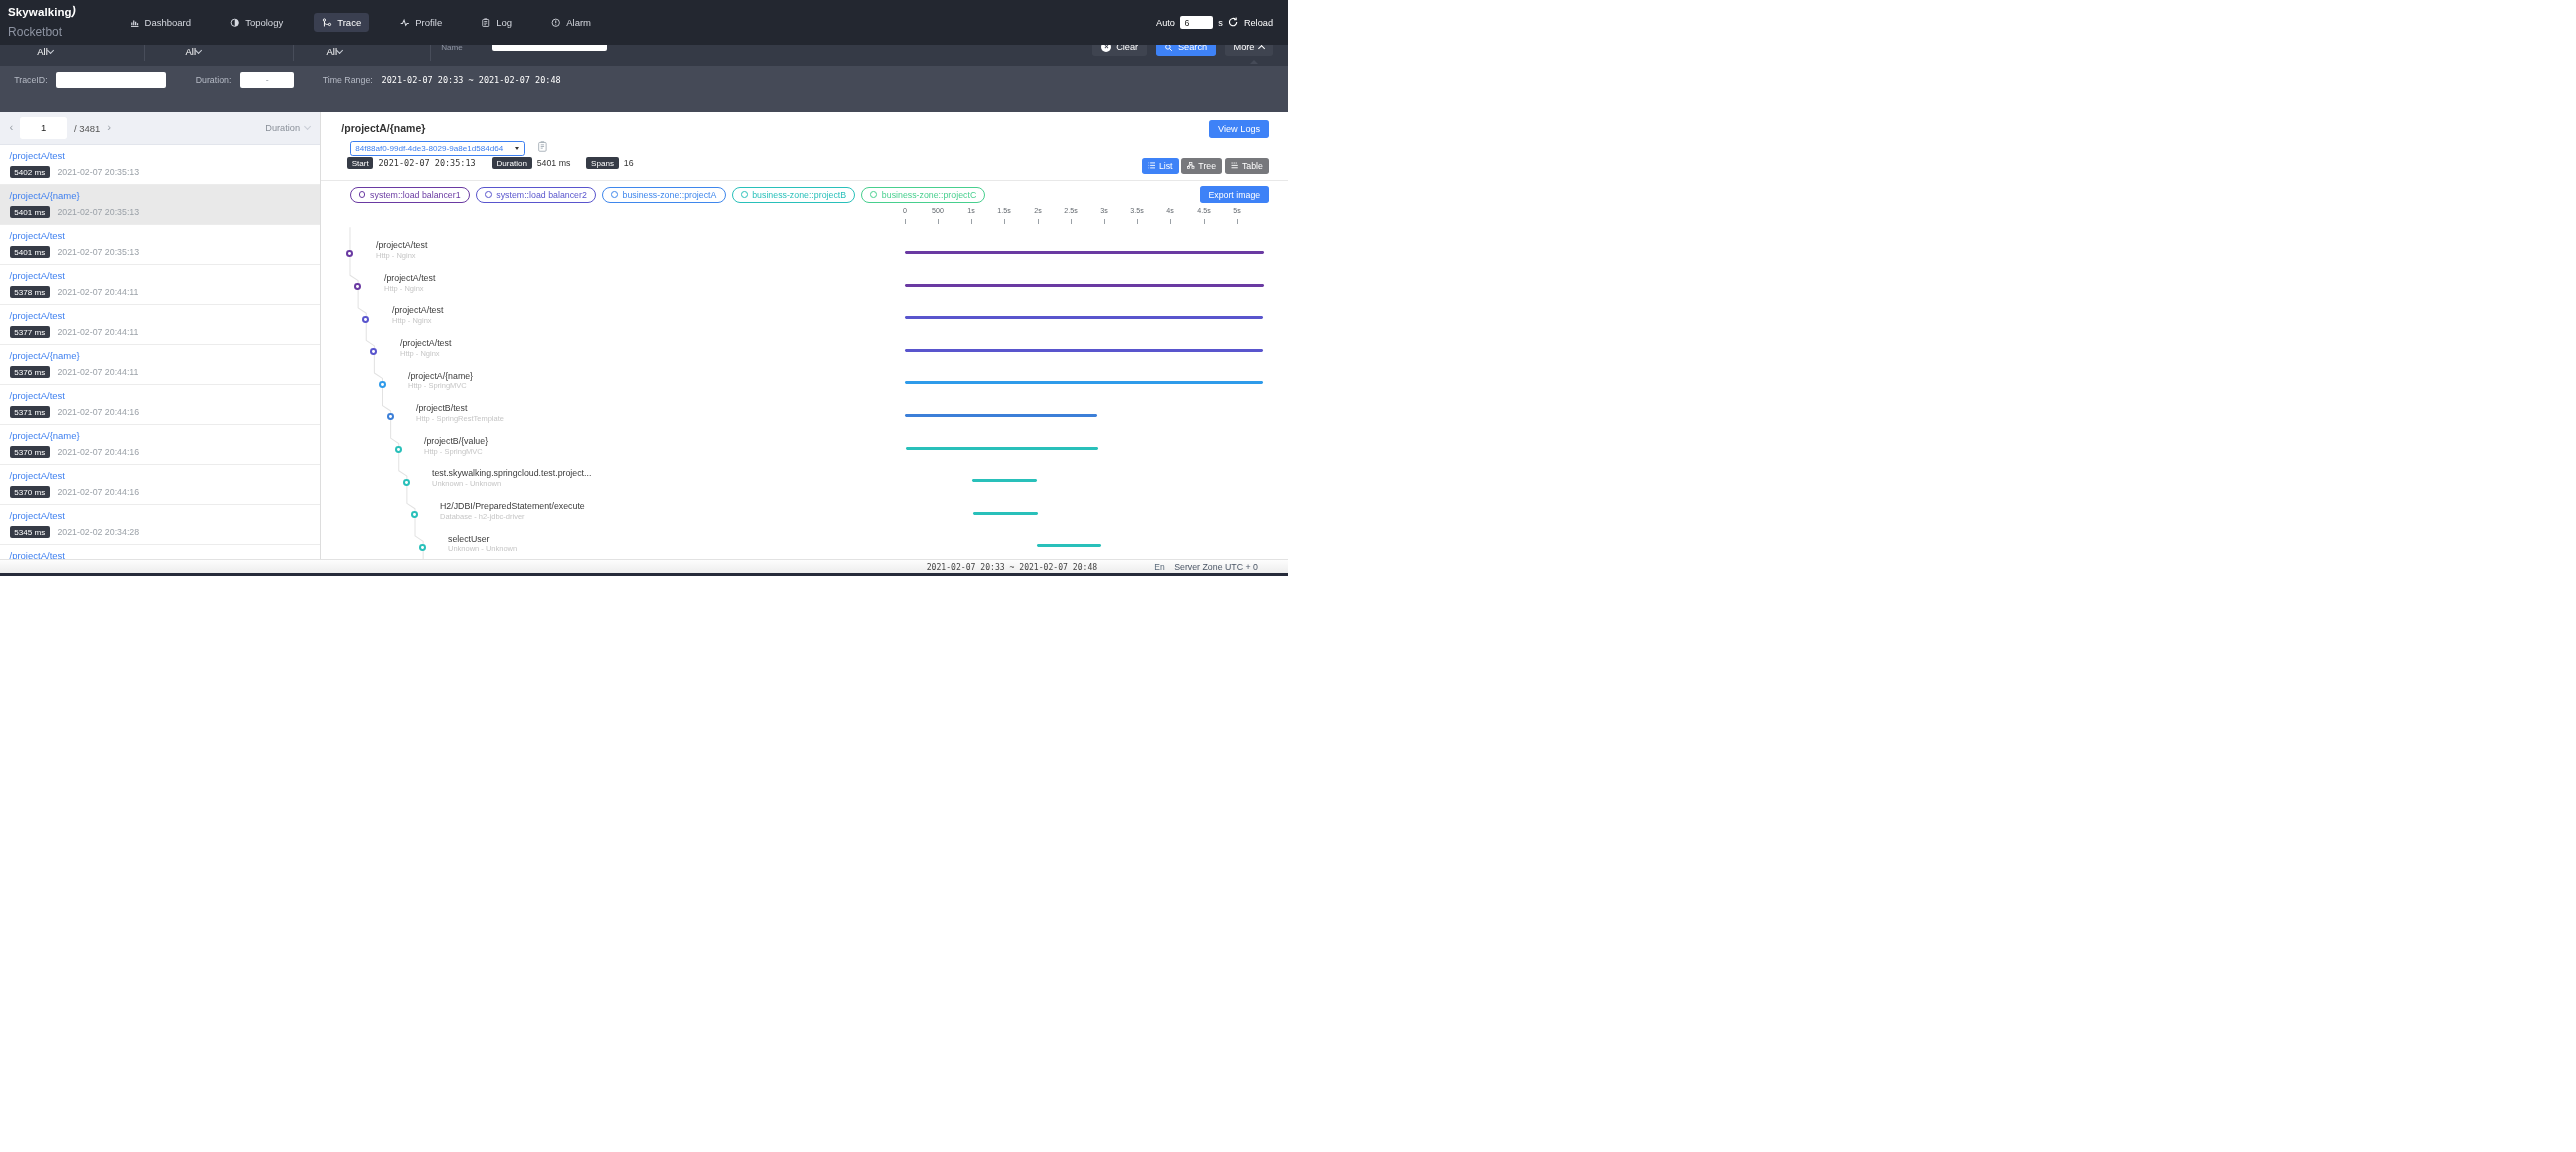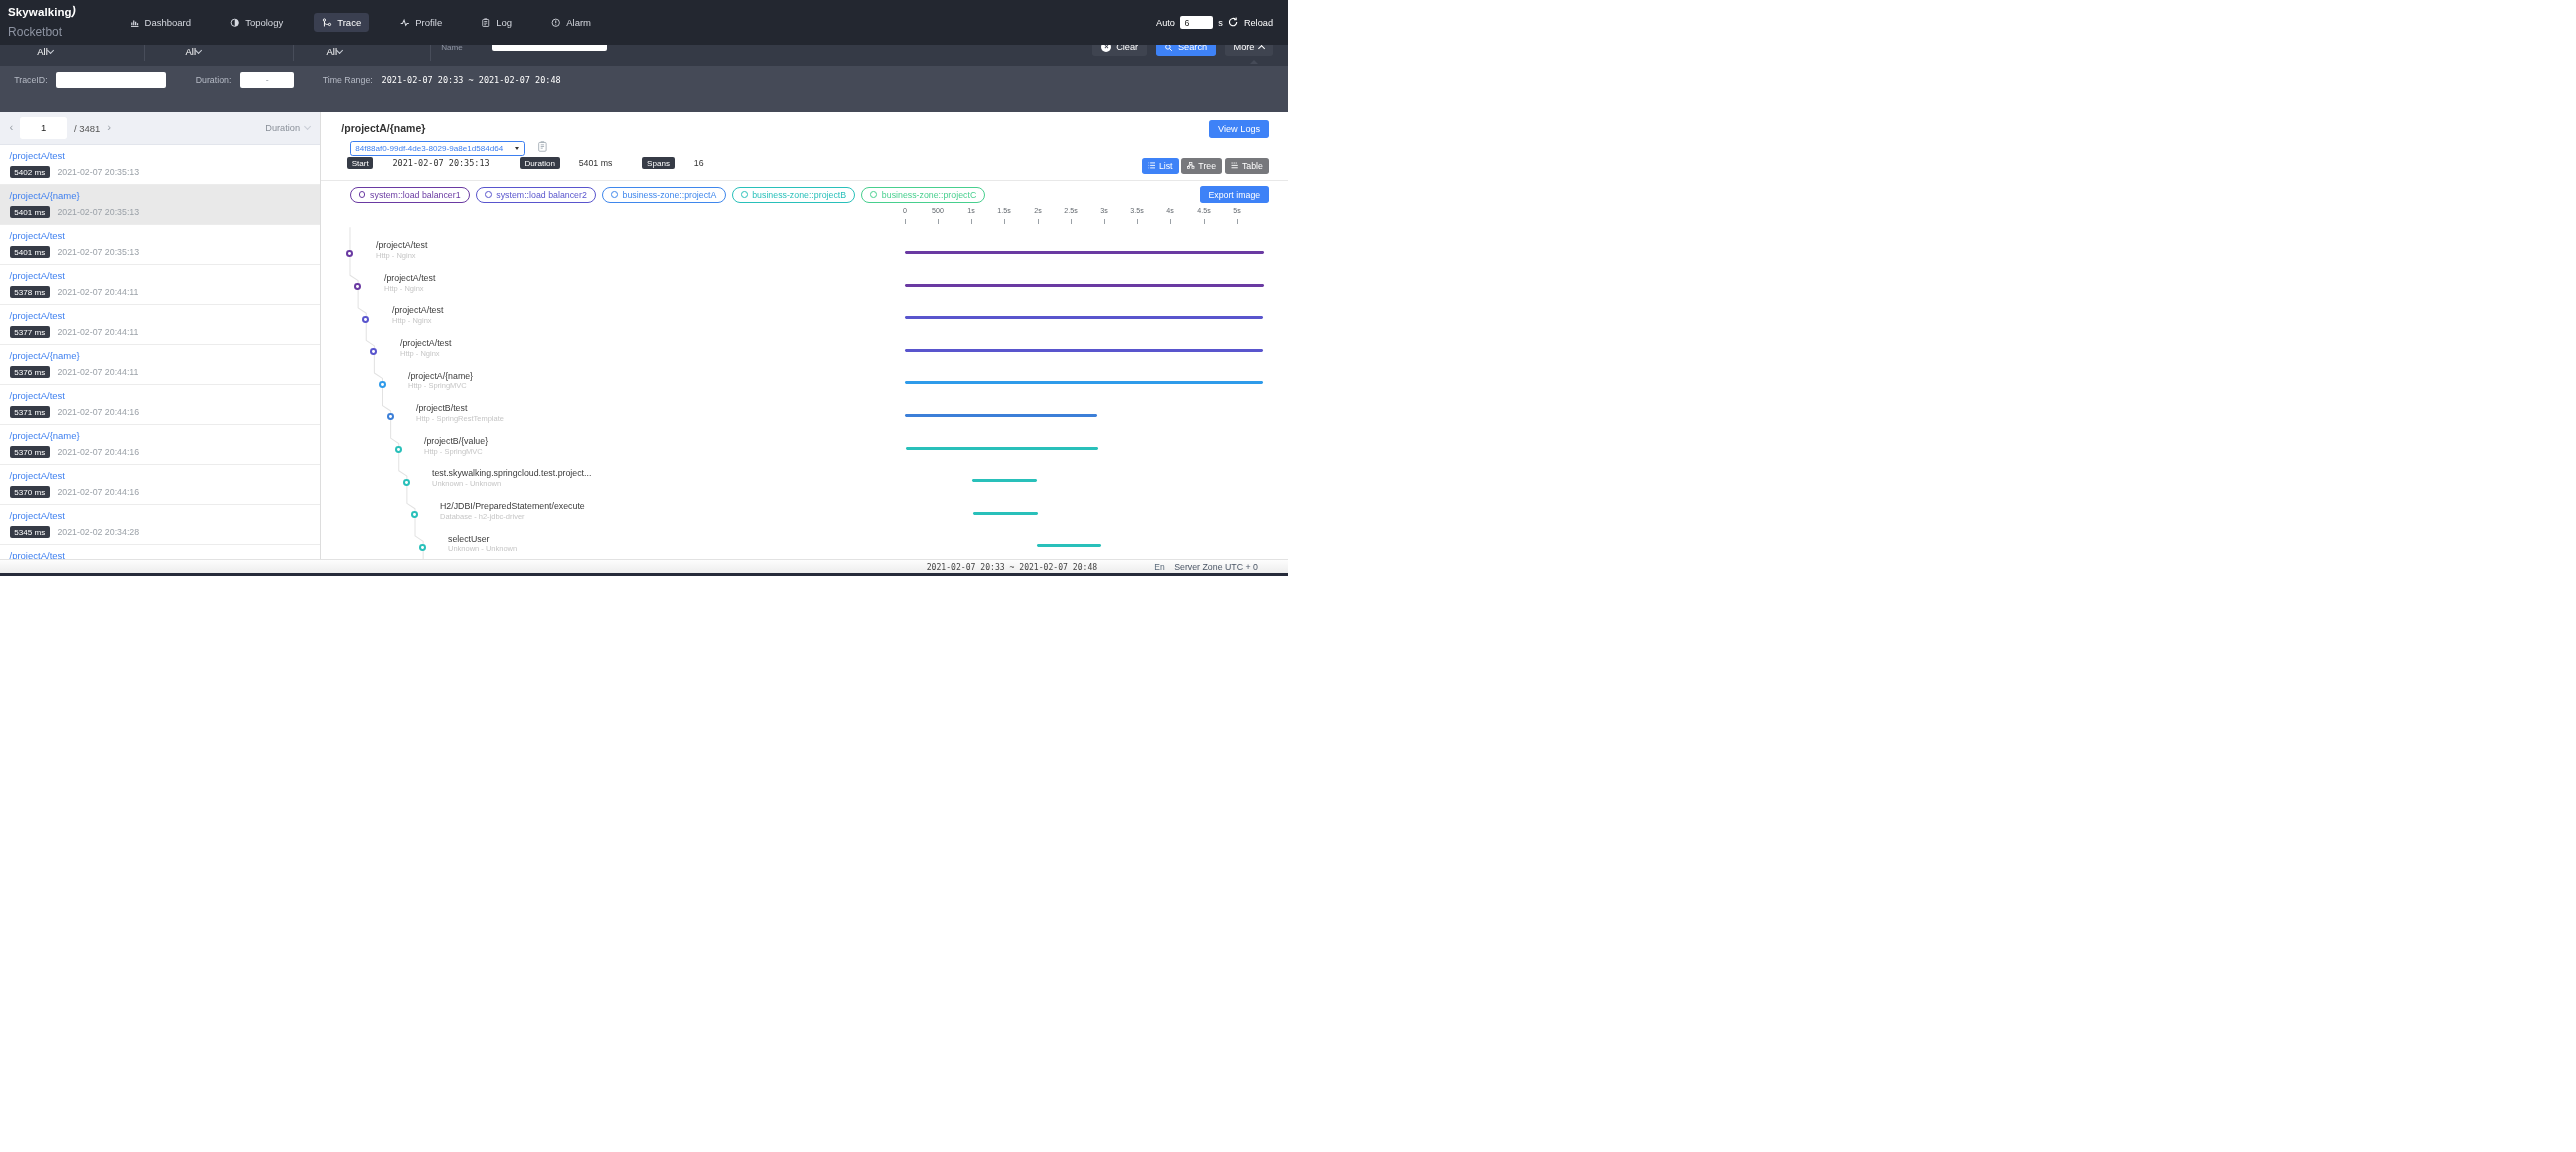--- a/index.html
+++ b/index.html
@@ -79,21 +79,21 @@
   
   .main{position:absolute;left:321px;top:112px;right:0;bottom:3.4px;overflow:hidden;background:#fff;}
   .trace-title{position:absolute;left:20.3px;top:9.5px;font-size:10.5px;font-weight:bold;color:#333;}
   .view-logs{position:absolute;right:19px;top:8.1px;height:17.6px;}
   .trace-select{position:absolute;left:28.5px;top:28.5px;width:175px;height:15px;box-sizing:border-box;background:#fff;
                 border:0.7px solid #3d7ff0;border-radius:2.7px;color:#3d7ff0;font-size:8.1px;display:flex;
                 align-items:center;justify-content:space-between;padding:0 4.7px;cursor:pointer;}
   .sel-arrow{width:0;height:0;border-left:2.7px solid transparent;border-right:2.7px solid transparent;border-top:3.4px solid #333;}
   .copy-btn{position:absolute;left:217px;top:29px;cursor:pointer;}
   .copy-btn svg{width:8.8px;height:11px;display:block;}
-  .meta-row{position:absolute;left:26px;top:45px;display:flex;align-items:center;gap:19px;}
+  .meta-row{position:absolute;left:26px;top:45px;display:flex;align-items:center;gap:5px;}
   .badge{background:#363b46;color:#fff;font-size:8.1px;padding:1.7px 4.7px;border-radius:2px;}
   .meta-val{font-size:8.8px;color:#333;}
   .meta-val.mono{font-size:8.5px;}
   .ml{margin-left:11px;}
   .view-switch{position:absolute;right:19px;top:46px;display:flex;gap:2.7px;}
   .vbtn{display:inline-flex;align-items:center;gap:3.4px;height:15.6px;padding:0 6.1px;border:0;border-radius:2.7px;
         background:#77787c;color:#fff;font-size:8.8px;cursor:pointer;font-family:inherit;}
   .vbtn.active{background:#3e82f7;}
   .vbtn svg{width:7.5px;height:6.8px;display:block;}
   .m-divider{position:absolute;left:0;right:0;top:68px;height:0.7px;background:#e8e8e8;}

